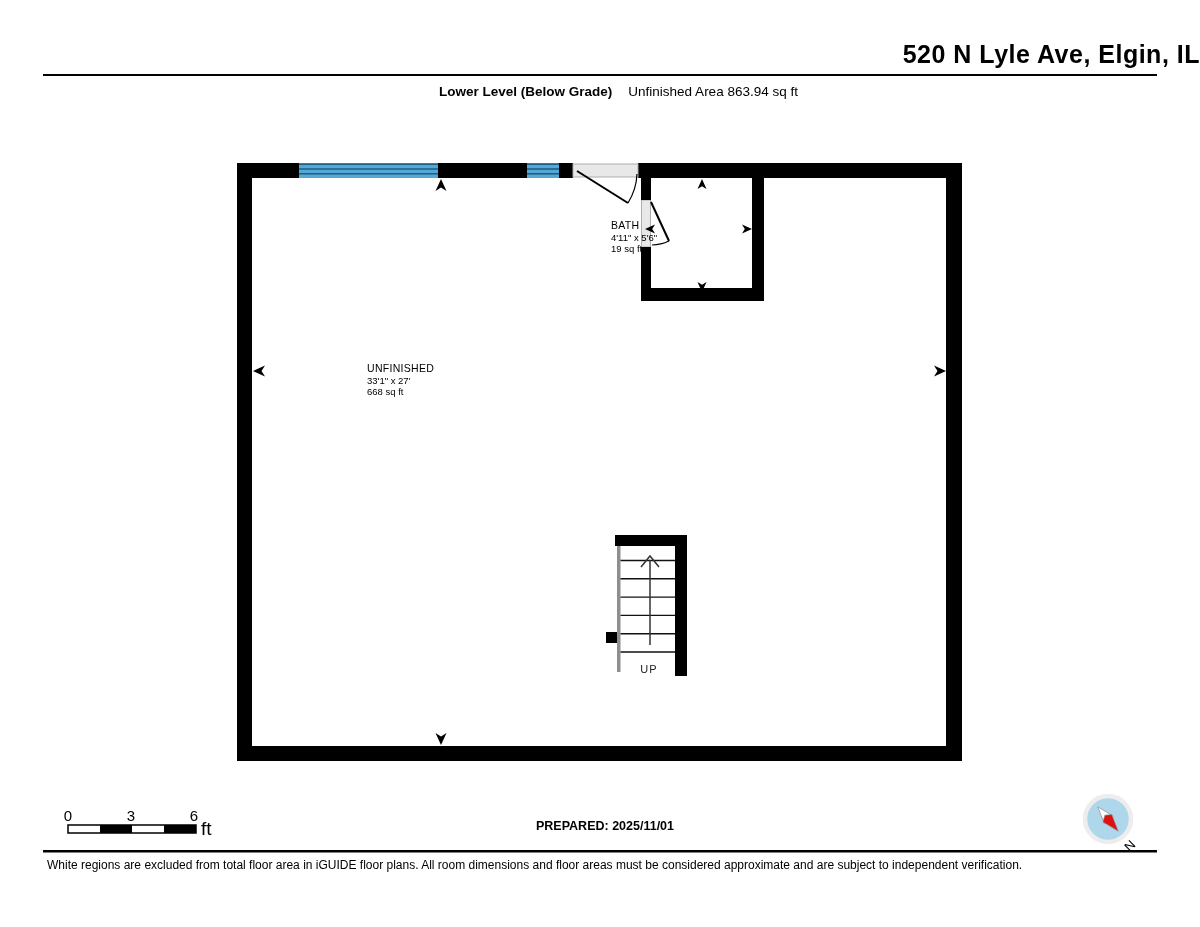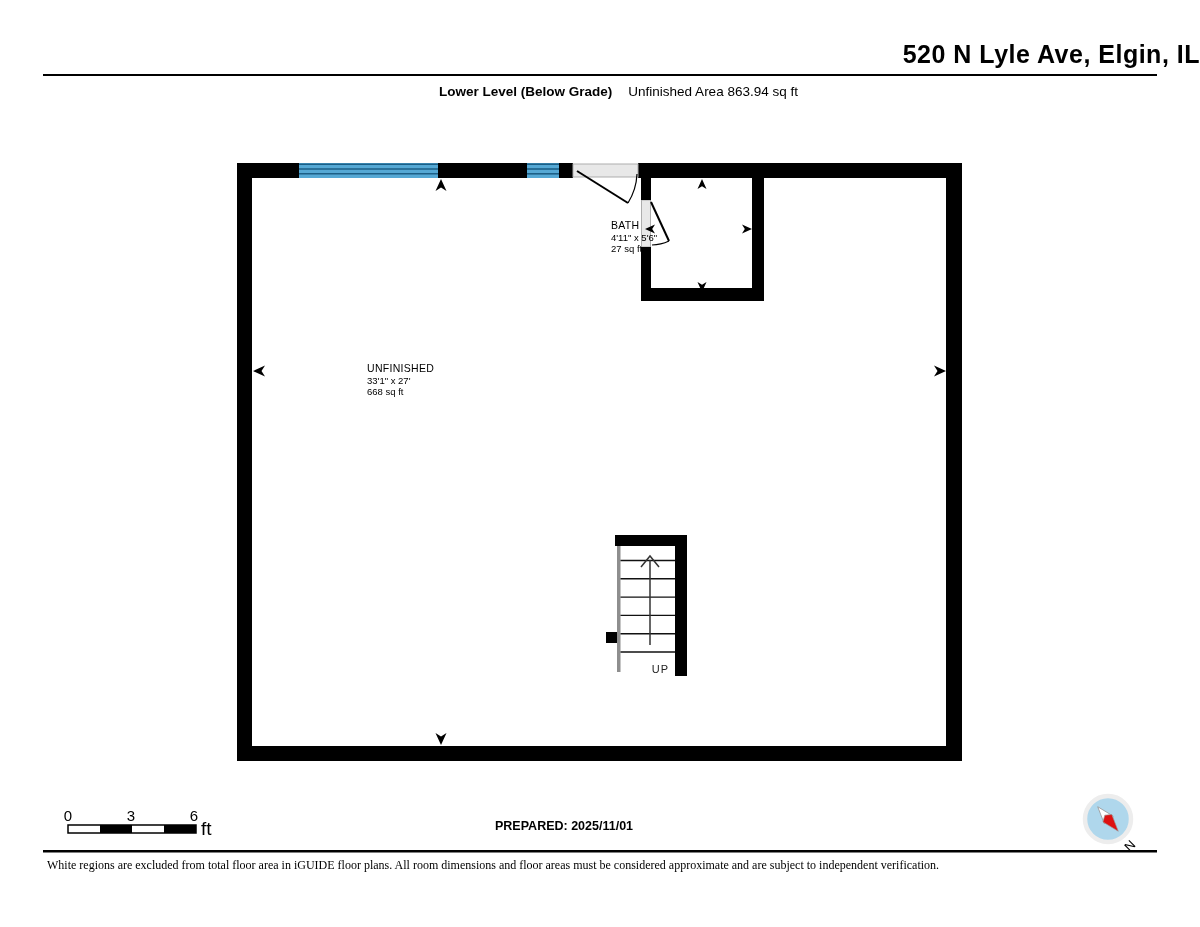--- a/index.html
+++ b/index.html
@@ -7,25 +7,25 @@
   .abs{position:absolute;}
   .page-title{top:40px;left:0;width:1200px;text-align:right;font-size:25px;font-weight:bold;letter-spacing:0.5px;}
   .subtitle-row{top:84px;left:0;width:1200px;text-align:center;font-size:13.5px;}
   .subtitle-row .lvl{font-weight:bold;margin-right:16px;padding-left:37px;}
   svg.plan{position:absolute;top:0;left:0;}
   .room-label{line-height:1.2;}
   .room-name{font-size:10.5px;letter-spacing:0.3px;}
   .room-dims{font-size:9.5px;}
   .bath-label{left:611px;top:219px;width:180px;}
   .unfinished-label{left:367px;top:362px;width:180px;}
-  .up-label{left:629px;top:663px;width:40px;text-align:right;font-size:11px;letter-spacing:1px;color:#222;}
+  .up-label{left:629px;top:663px;width:40px;text-align:center;font-size:11px;letter-spacing:1px;color:#222;}
   .scale-num{top:807px;width:24px;text-align:center;font-size:15px;}
   .scale-ft{left:201px;top:818px;font-size:19px;}
-  .prepared{left:495px;top:819px;width:220px;font-size:12.5px;font-weight:bold;}
-  .disclaimer{left:47px;top:858px;width:1110px;font-size:12px;font-family:Liberation Serif, serif;}
+  .prepared{left:495px;top:819px;width:220px;text-align:center;font-size:12.5px;font-weight:bold;}
+  .disclaimer{left:47px;top:858px;width:1110px;font-size:12px;}
   .compass-n{left:1118px;top:834px;width:20px;height:20px;font-size:13px;transform:rotate(135deg);text-align:center;}
 </style>
 </head>
 <body>
 
 <div class="abs page-title">520 N Lyle Ave, Elgin, IL</div>
 
 <div class="abs subtitle-row">
   <span class="lvl">Lower Level (Below Grade)</span><span>Unfinished Area 863.94 sq ft</span>
 </div>
@@ -121,21 +121,21 @@
     <g transform="rotate(-40)">
       <polygon points="0,-16 5.8,1 0,5 -5.8,1" fill="#fff" stroke="#9A9A9A" stroke-width="0.8"></polygon>
       <polygon points="0,16 5.8,-1 0,-5 -5.8,-1" fill="#DD1111" stroke="#9A9A9A" stroke-width="0.6"></polygon>
     </g>
   </g>
 </svg>
 
 <div class="abs room-label bath-label">
   <div class="room-name">BATH</div>
   <div class="room-dims">4'11" x 5'6"</div>
-  <div class="room-dims">27 sq ft</div>
+  <div class="room-dims">19 sq ft</div>
 </div>
 
 <div class="abs room-label unfinished-label">
   <div class="room-name">UNFINISHED</div>
   <div class="room-dims">33'1" x 27'</div>
   <div class="room-dims">668 sq ft</div>
 </div>
 
 <div class="abs up-label">UP</div>
 

